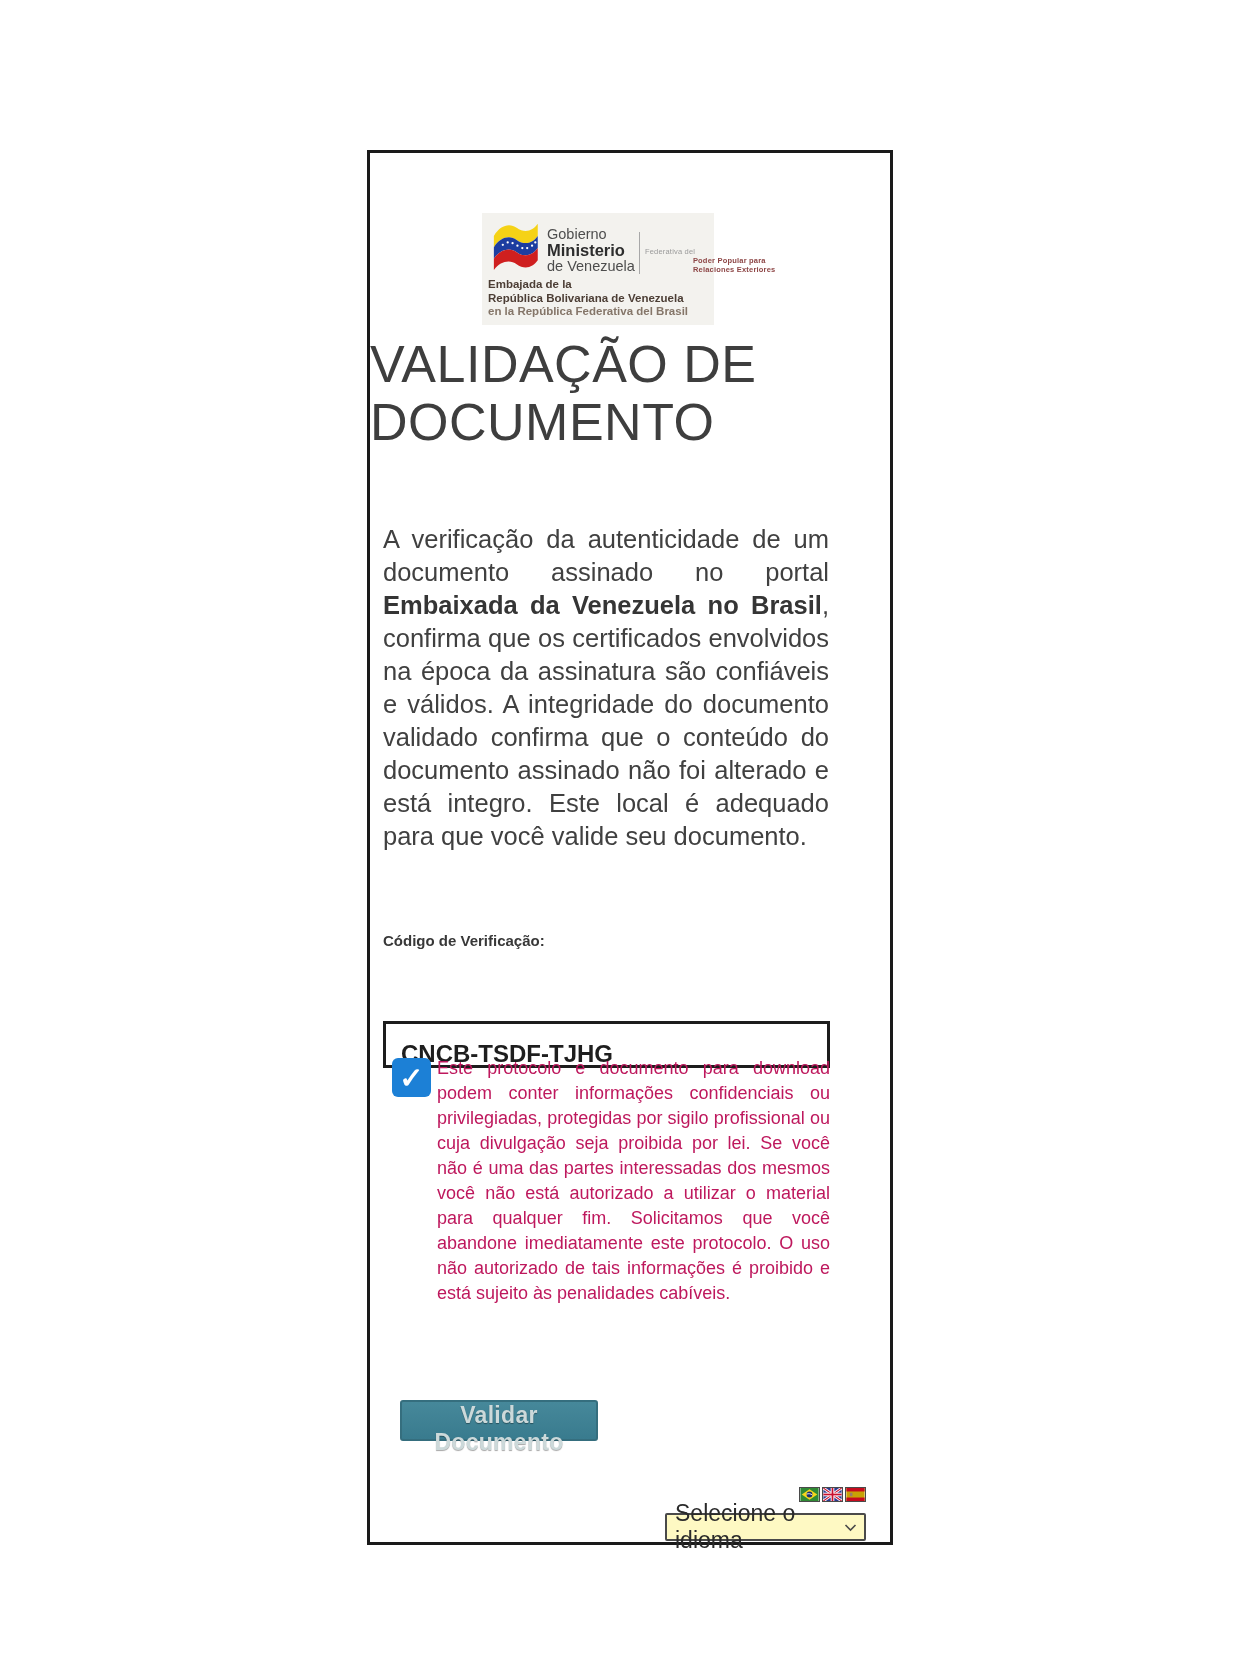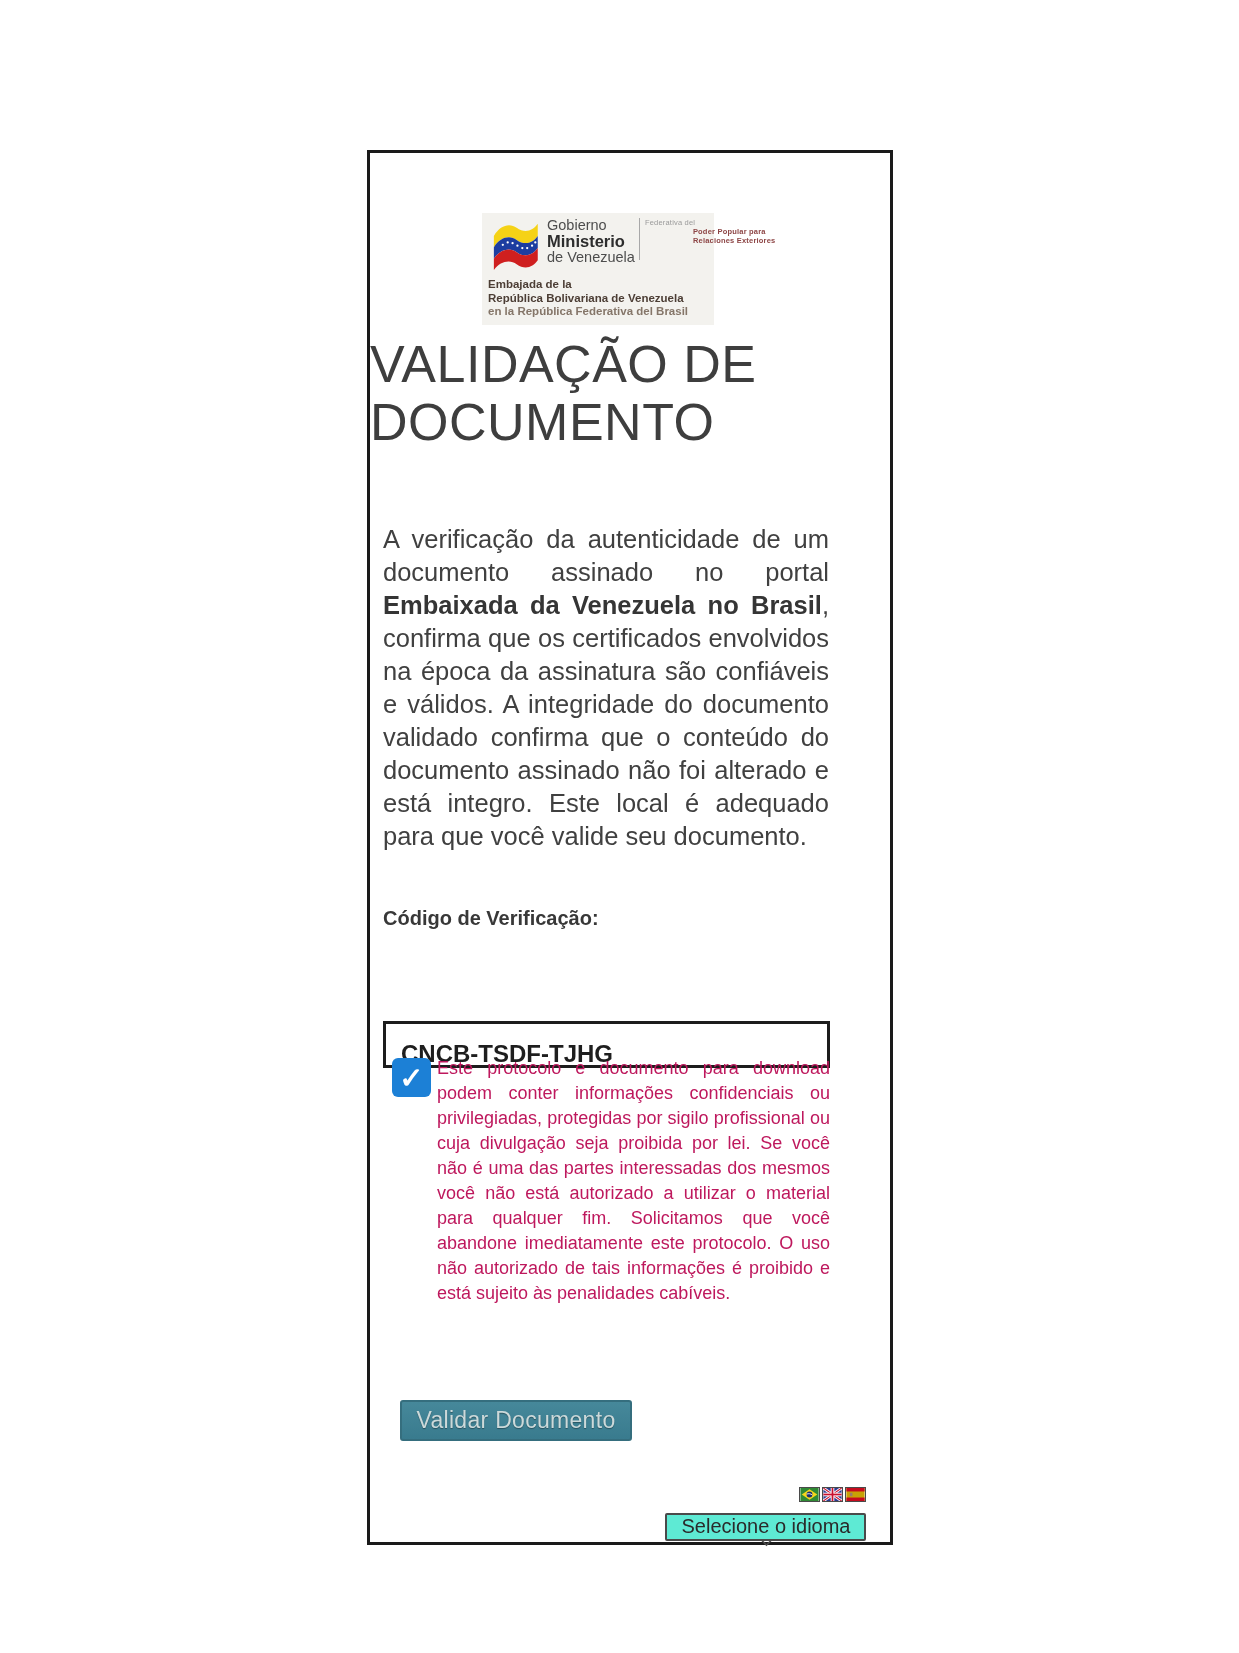--- a/index.html
+++ b/index.html
@@ -10,21 +10,21 @@
   }
   .frame {
     position:absolute; left:367px; top:150px; width:526px; height:1395px;
     border:3px solid #1a1a1a; background:#ffffff;
   }
   
   .logo {
     position:absolute; left:112px; top:60px; width:232px;
     background:#f3f2ee; padding:5px 7px 6px 6px;
   }
-  .logo-top { display:flex; align-items:flex-start; }
+  .logo-top { display:flex; align-items:flex-end; }
   .logo-flag { flex:none; margin-right:5px; }
   .gov-text { flex:none; line-height:15px; color:#4d4d4d; font-size:14.5px; white-space:nowrap; }
   .gov-text .l2 { font-weight:bold; font-size:16.5px; color:#2d2d2d; line-height:17px; }
   .logo-divider { flex:none; width:1px; height:42px; background:#a8a8a8; margin:0 5px 0 4px; }
   .ministry { flex:none; font-size:7.5px; line-height:9px; letter-spacing:.2px; }
   .ministry .m1 { color:#9a9a9a; }
   .ministry .m2, .ministry .m3 { color:#8d4545; font-weight:bold;padding-left:48px; }
   .logo-bottom { margin-top:4px; font-size:11.5px; line-height:13.5px; font-weight:bold; color:#4c3e35; }
   .logo-bottom .e3 { color:#857669; }
   
@@ -34,22 +34,22 @@
   }
   
   .intro {
     position:absolute; top:370px; left:13px; width:446px;
     font-size:25.5px; line-height:33px; color:#404040;
     text-align:justify; text-justify:inter-word;
   }
   .intro b { color:#353535; }
   
   .code-label {
-    position:absolute; top:754px; left:13px;
-    font-size:20px; font-weight:bold; color:#383838;
+    position:absolute; top:779px; left:13px;
+    font-size:15px; font-weight:bold; color:#383838;
   }
   .code-input {
     position:absolute; top:868px; left:13px; width:447px; height:47px;
     border:3px solid #1d1d1d; background:#fff;
     font-family:"Liberation Sans", sans-serif;
     font-size:24px; font-weight:bold; color:#1e1e1e; padding:18px 10px 0 15px;
     outline:none;
   }
   
   .disclaimer { position:absolute; top:903px; left:22px; width:438px; display:flex; align-items:flex-start; }
@@ -58,36 +58,36 @@
     background:#1c80d6; color:#ffffff; margin:2px 6px 0 0;
     display:flex; align-items:center; justify-content:center;
     font-size:29px; font-weight:bold; cursor:pointer;
   }
   .disclaimer-text {
     flex:1 1 auto; font-size:18px; line-height:25px; color:#be185d;
     text-align:justify; text-justify:inter-word;
   }
   
   .validate-btn {
-    position:absolute; top:1247px; left:30px; width:232px; height:41px;
+    position:absolute; top:1247px; left:30px; width:198px; height:41px;
     background:linear-gradient(#46889a, #397b8e);
     border:2px solid #356e7e; border-radius:3px;
     color:#ccd9da; font-family:"Liberation Sans", sans-serif;
-    font-size:23px; font-weight:normal; letter-spacing:.3px;
+    font-size:23px; font-weight:bold; letter-spacing:.3px;
     text-shadow:0 1px 1px rgba(0,0,0,.35); cursor:pointer;
   }
   
   .flags { position:absolute; top:1334px; right:24px; display:flex; gap:2px; }
   .flag { display:block; width:21px; height:15px; border:1px solid #4a4a4a; cursor:pointer; }
   .flag svg { display:block; width:100%; height:100%; }
   .lang-select {
     position:absolute; top:1360px; right:24px; width:201px; height:28px;
-    border:2px solid #4a4a4a; border-radius:2px; background:#5eead4;
+    border:2px solid #4a4a4a; border-radius:2px; background:#fef9c3;
     display:flex; align-items:center; justify-content:space-between;
-    padding:0 7px 0 8px; font-size:20px; color:#2a2a2a; cursor:pointer;flex-direction:column;
+    padding:0 7px 0 8px; font-size:23px; color:#2a2a2a; cursor:pointer;
   }
   .lang-select .chev { flex:none; display:flex; }
 </style>
 </head>
 <body>
 
 <div class="frame">
 
   <div class="logo">
     <div class="logo-top">

